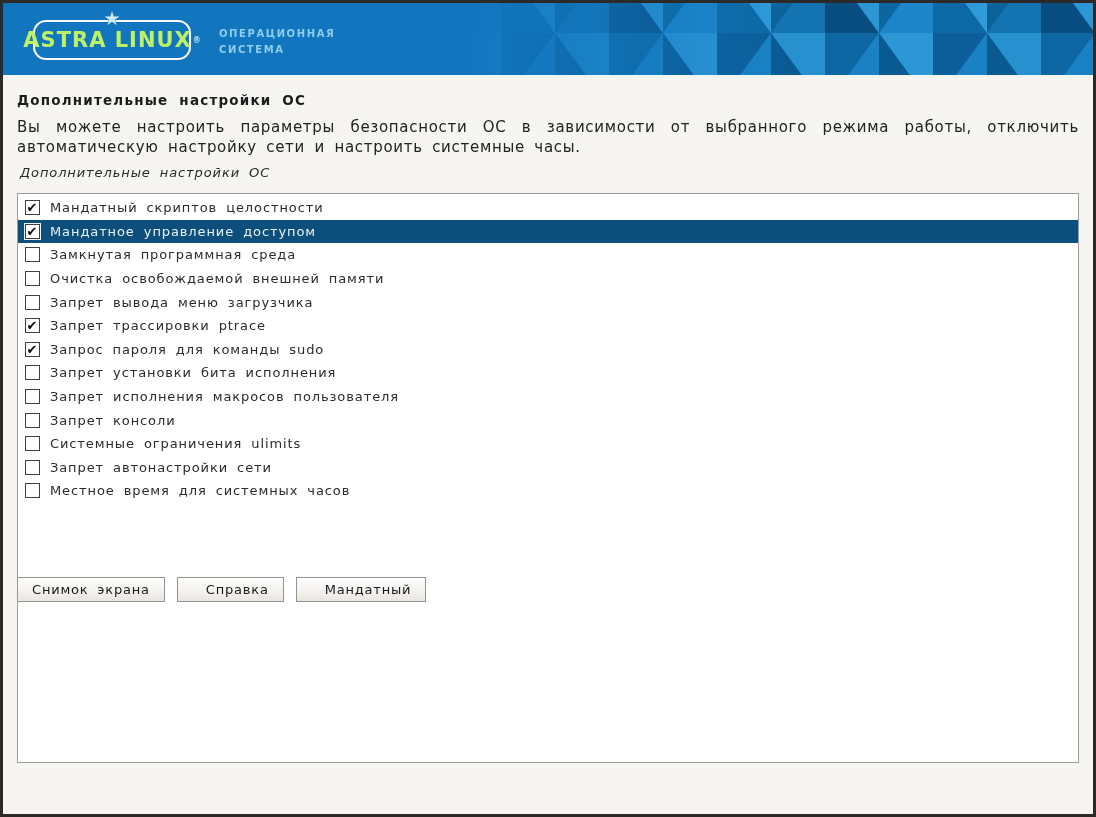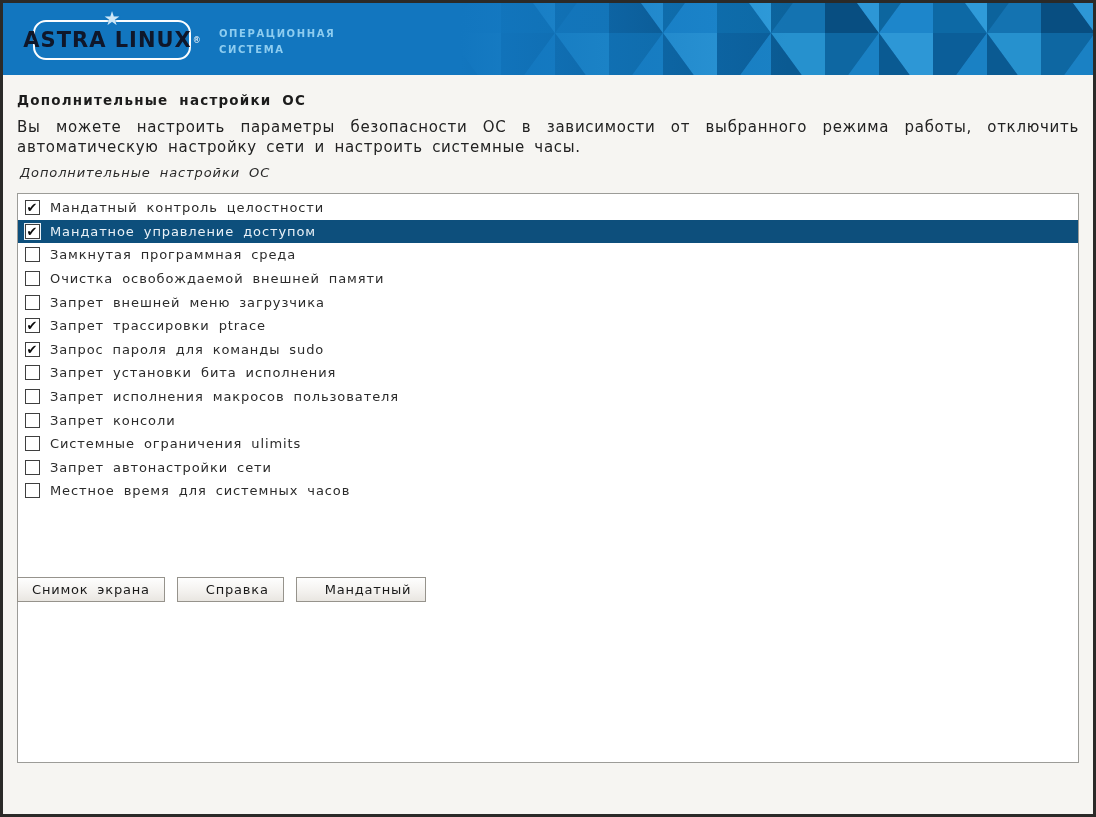--- a/index.html
+++ b/index.html
@@ -14,21 +14,21 @@
   
   .header { position:relative; height:72px; background:#1276bf; overflow:hidden; }
   .header-pattern { position:absolute; inset:0; width:100%; height:100%; display:block; }
 
   .logo-box {
     position:absolute; left:30px; top:17px; width:158px; height:40px;
     border:2.5px solid #fbfdfe; border-radius:13px;
     display:flex; align-items:center; justify-content:center;
   }
   .logo-text {
-    color:#0f172a; font-size:21px; font-weight:bold; letter-spacing:1px; white-space:nowrap;
+    color:#bef264; font-size:21px; font-weight:bold; letter-spacing:1px; white-space:nowrap;
   }
   .logo-reg { color:#ffffff; font-size:8px; vertical-align:super; margin-left:1px; }
   .logo-star {
     position:absolute; left:50%; top:-13px; transform:translateX(-50%);
     color:#cde8f8; font-size:19px; line-height:19px;
     text-shadow:0 0 2px #1276bf;
   }
   .brand {
     position:absolute; left:216px; top:23px;
     color:#8ecdf0; font-size:10px; font-weight:bold;
@@ -145,37 +145,37 @@
   </div>
 
   <div class="content">
     <div class="page-title">Дополнительные настройки ОС</div>
     <div class="page-desc">Вы можете настроить параметры безопасности ОС в зависимости от выбранного режима работы, отключить автоматическую настройку сети и настроить системные часы.</div>
     <div class="page-subtitle">Дополнительные настройки ОС</div>
 
     <div class="listbox">
         <div class="option-row">
         <span class="checkbox">✔</span>
-        <span class="option-label">Мандатный контроль целостности</span>
+        <span class="option-label">Мандатный скриптов целостности</span>
       </div>
         <div class="option-row selected">
         <span class="checkbox">✔</span>
         <span class="option-label">Мандатное управление доступом</span>
       </div>
         <div class="option-row">
         <span class="checkbox"></span>
         <span class="option-label">Замкнутая программная среда</span>
       </div>
         <div class="option-row">
         <span class="checkbox"></span>
         <span class="option-label">Очистка освобождаемой внешней памяти</span>
       </div>
         <div class="option-row">
         <span class="checkbox"></span>
-        <span class="option-label">Запрет внешней меню загрузчика</span>
+        <span class="option-label">Запрет вывода меню загрузчика</span>
       </div>
         <div class="option-row">
         <span class="checkbox">✔</span>
         <span class="option-label">Запрет трассировки ptrace</span>
       </div>
         <div class="option-row">
         <span class="checkbox">✔</span>
         <span class="option-label">Запрос пароля для команды sudo</span>
       </div>
         <div class="option-row">

